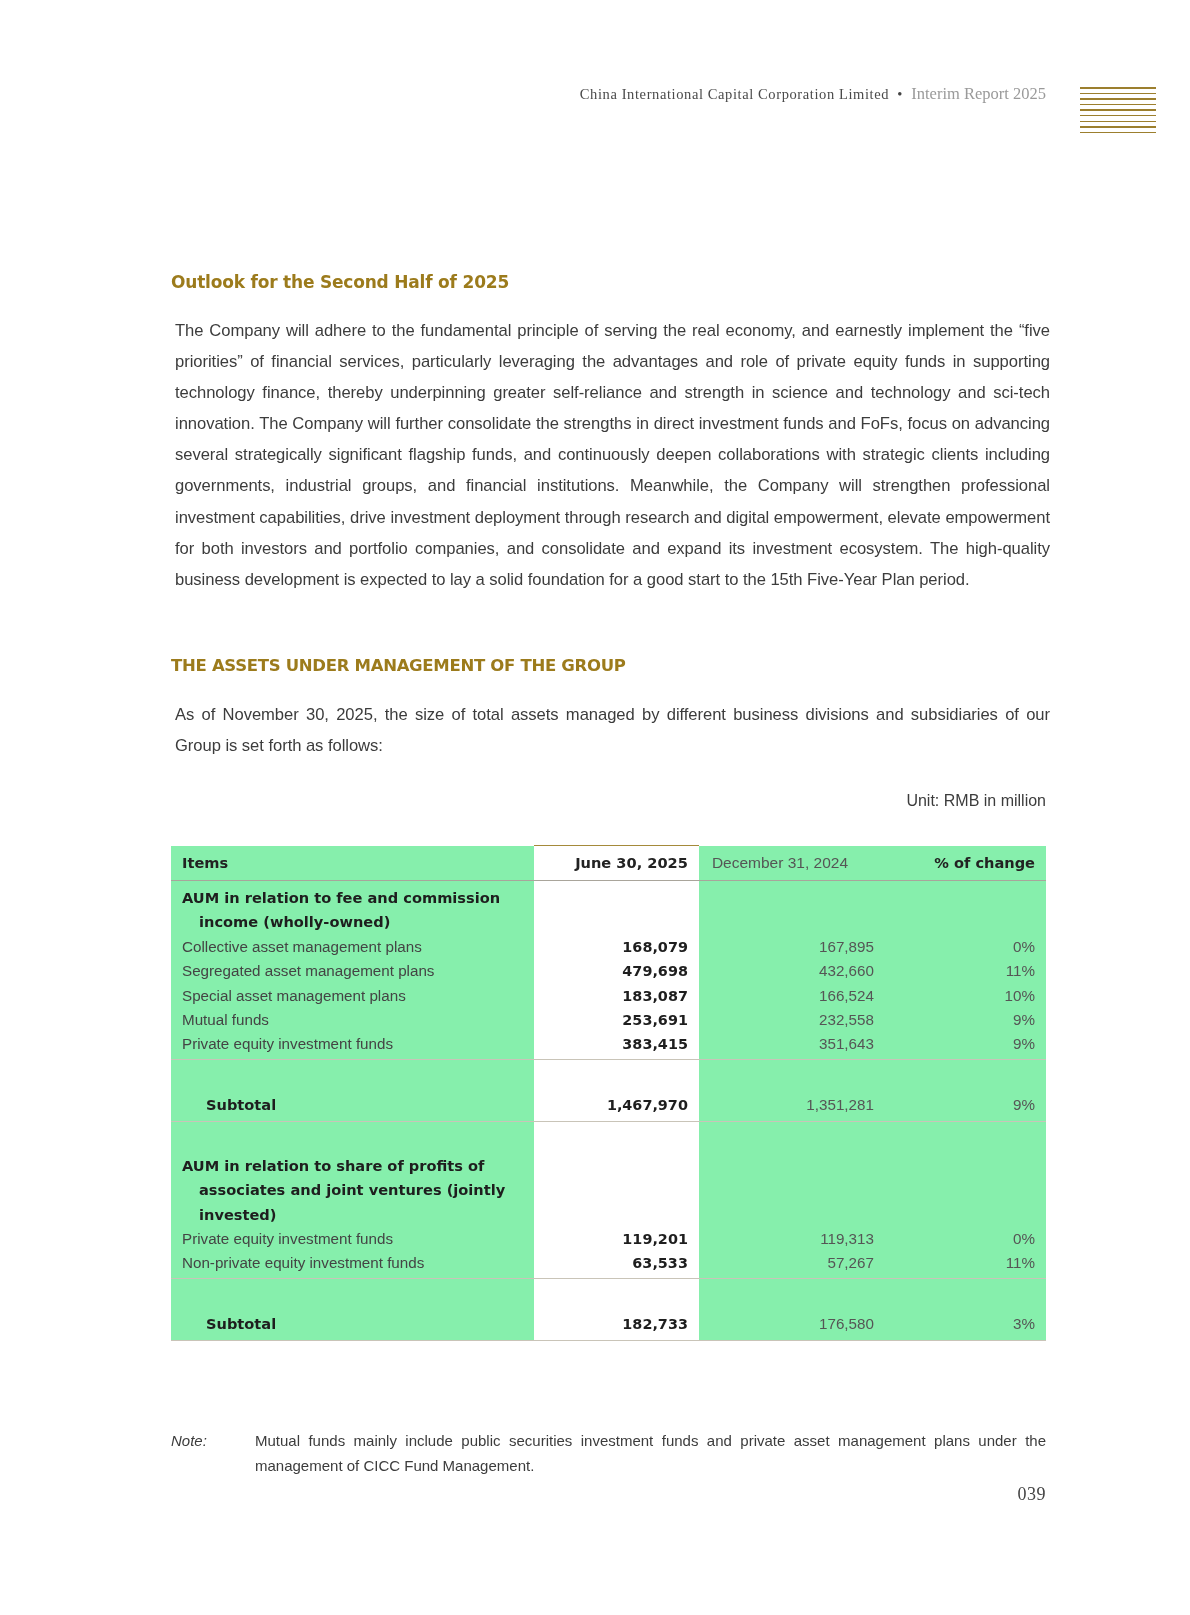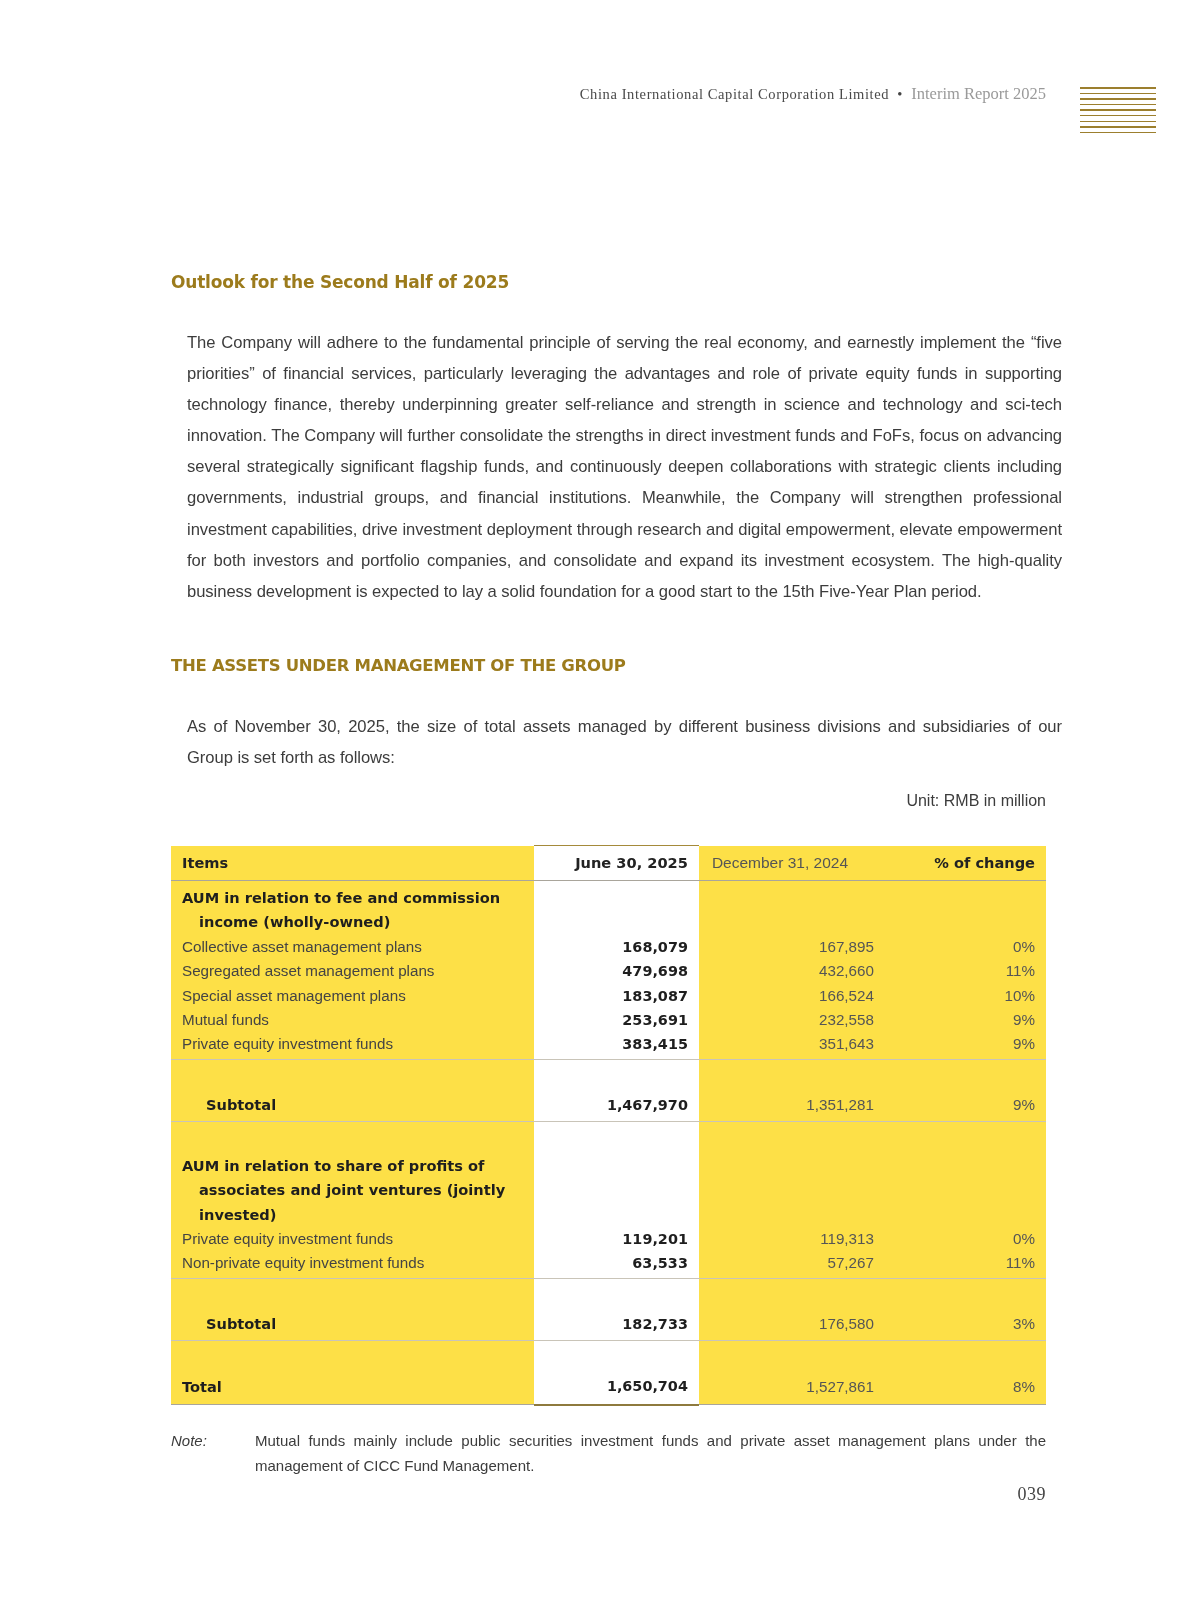--- a/index.html
+++ b/index.html
@@ -59,21 +59,21 @@
       font-size: 17px;
       font-weight: bold;
       color: #9c7b1c;
       letter-spacing: -0.2px;
     }
 
     .para {
       position: absolute;
       left: 0;
       width: 875px;
-      margin: 16px;
+      margin: 4px;
       font-family: "Liberation Sans", sans-serif;
       font-size: 16.6px;
       line-height: 31.1px;
       text-align: justify;
       color: #3c3c3c;
       letter-spacing: -0.05px;
     }
     .para-outlook { top: 311px; }
 
     .h-aum {
@@ -110,21 +110,21 @@
       font-size: 15.2px;
       color: #333;
     }
     .aum-table col.c-items { width: 378px; }
     .aum-table col.c-june { width: 167px; }
     .aum-table col.c-dec { width: 164px; }
     .aum-table col.c-pct { width: 166px; }
 
     .aum-table td, .aum-table th {
       padding: 0 11px;
-      background: #fde047;
+      background: #86efac;
       vertical-align: bottom;
       line-height: 24.4px;
       font-weight: normal;
     }
     .aum-table .june {
       background: #ffffff;
     }
     .aum-table thead th {
       height: 34px;
       vertical-align: middle;
@@ -335,26 +335,20 @@
         <td class="pct-val">11%</td>
       </tr>
 
       <tr class="sum-row">
         <td class="label">Subtotal</td>
         <td class="june june-val">182,733</td>
         <td class="dec-val"><span>176,580</span></td>
         <td class="pct-val">3%</td>
       </tr>
 
-      <tr class="total-row">
-        <td class="label">Total</td>
-        <td class="june june-val">1,650,704</td>
-        <td class="dec-val"><span>1,527,861</span></td>
-        <td class="pct-val">8%</td>
-      </tr>
     </tbody>
   </table>
 
   <div class="note">
     <span class="note-label">Note:</span>
     <span class="note-text">Mutual funds mainly include public securities investment funds and private asset management plans under the management of CICC Fund Management.</span>
   </div>
 </div>
 
 <div class="page-number">039</div>

